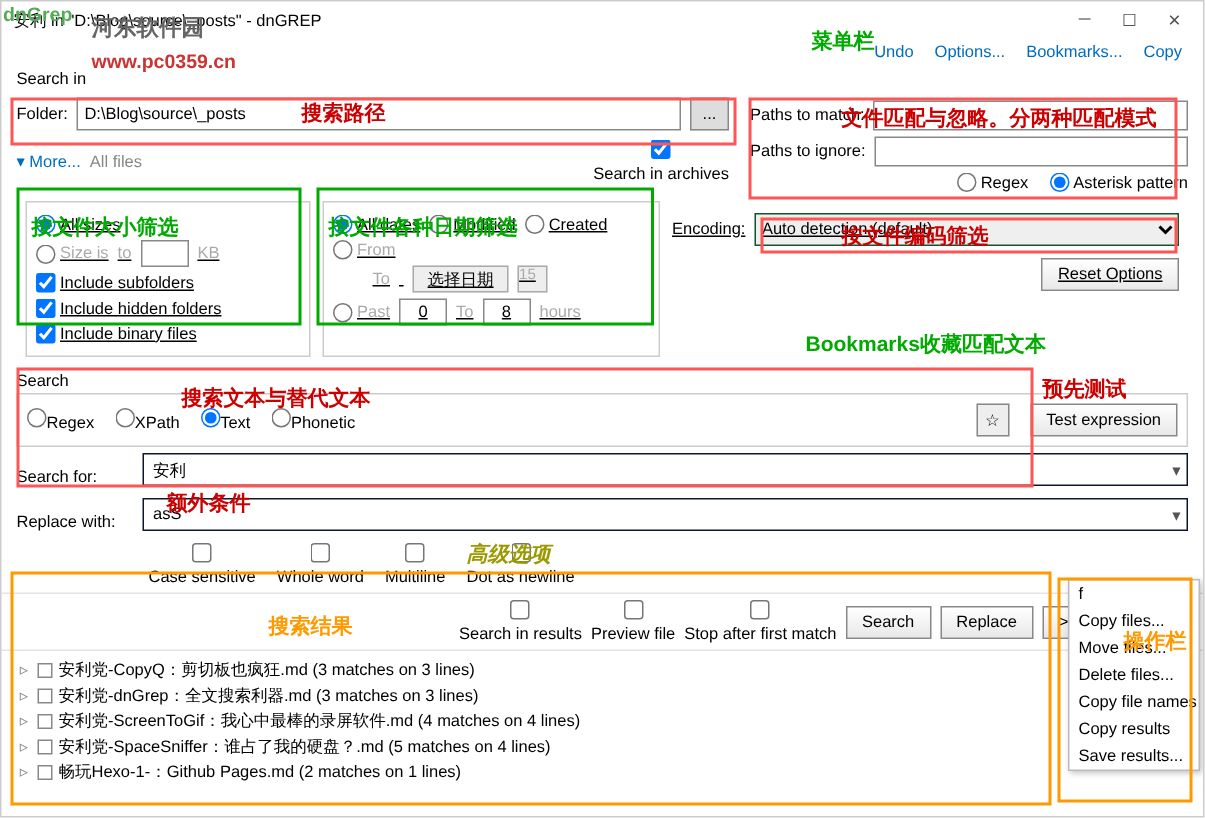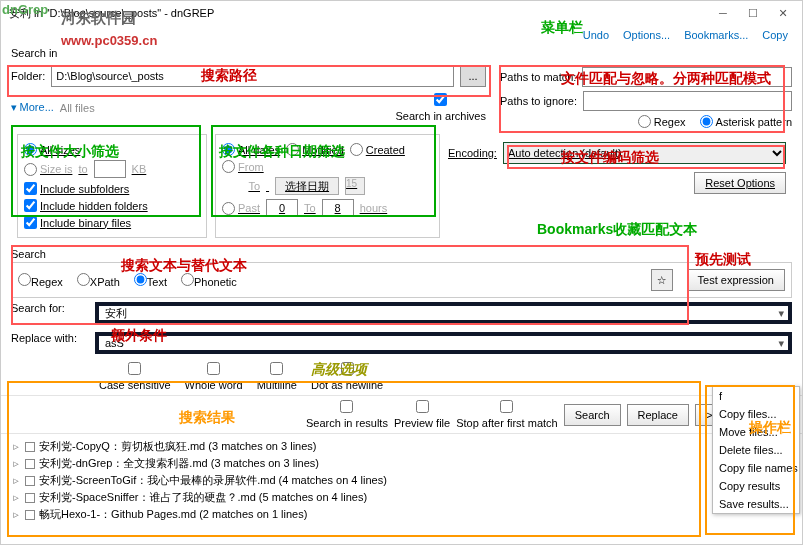--- a/index.html
+++ b/index.html
@@ -45,23 +45,23 @@
 .button { border: 1px solid #888; background: linear-gradient(#fff,#e8e8e8); height: 22px; padding: 0 10px; cursor: pointer; }
 .button.disabled { color: #aaa; }
 
 .search-section { margin: 4px 10px 0; }
 .section-label { font-size: 11px; padding: 2px 0; }
 .type-row { display: flex; align-items: center; justify-content: center; gap: 14px; border: 1px solid #ccc; padding: 6px; }
 .type-row .star { margin-left: auto; }
 .star-btn { border: 1px solid #888; width: 22px; height: 22px; background: #eee; display: flex; align-items: center; justify-content: center; }
 .test-btn { border: 1px solid #888; height: 22px; padding: 0 10px; background: linear-gradient(#fff,#e8e8e8); }
 
-.field-row { display: flex; align-items: flex-start; padding: 4px 10px; gap: 6px; }
+.field-row { display: flex; align-items: flex-end; padding: 4px 10px; gap: 6px; }
 .field-row .lbl { width: 78px; }
-.field-row input, .field-row .combo { flex: 1; height: 22px; border: 4px solid #0f172a; padding: 0 6px; }
+.field-row input, .field-row .combo { flex: 1; height: 22px; border: 1px solid #0f172a; padding: 0 6px; }
 .combo { position: relative; display: flex; align-items: center; }
 .combo::after { content: "▾"; position: absolute; right: 4px; color: #555; }
 
 .opts-row { display: flex; align-items: center; gap: 14px; padding: 4px 0 4px 98px; }
 
 .action-row { display: flex; align-items: center; justify-content: flex-end; gap: 6px; padding: 4px 10px; border-top: 1px solid #e4e4e4; border-bottom: 1px solid #e4e4e4; }
 
 .results { padding: 4px 10px; height: 128px; overflow: auto; }
 .result-line { display: flex; align-items: center; gap: 4px; padding: 1px 0; color: #000; }
 .result-line .tri { color: #888; width: 10px; text-align: center; }

